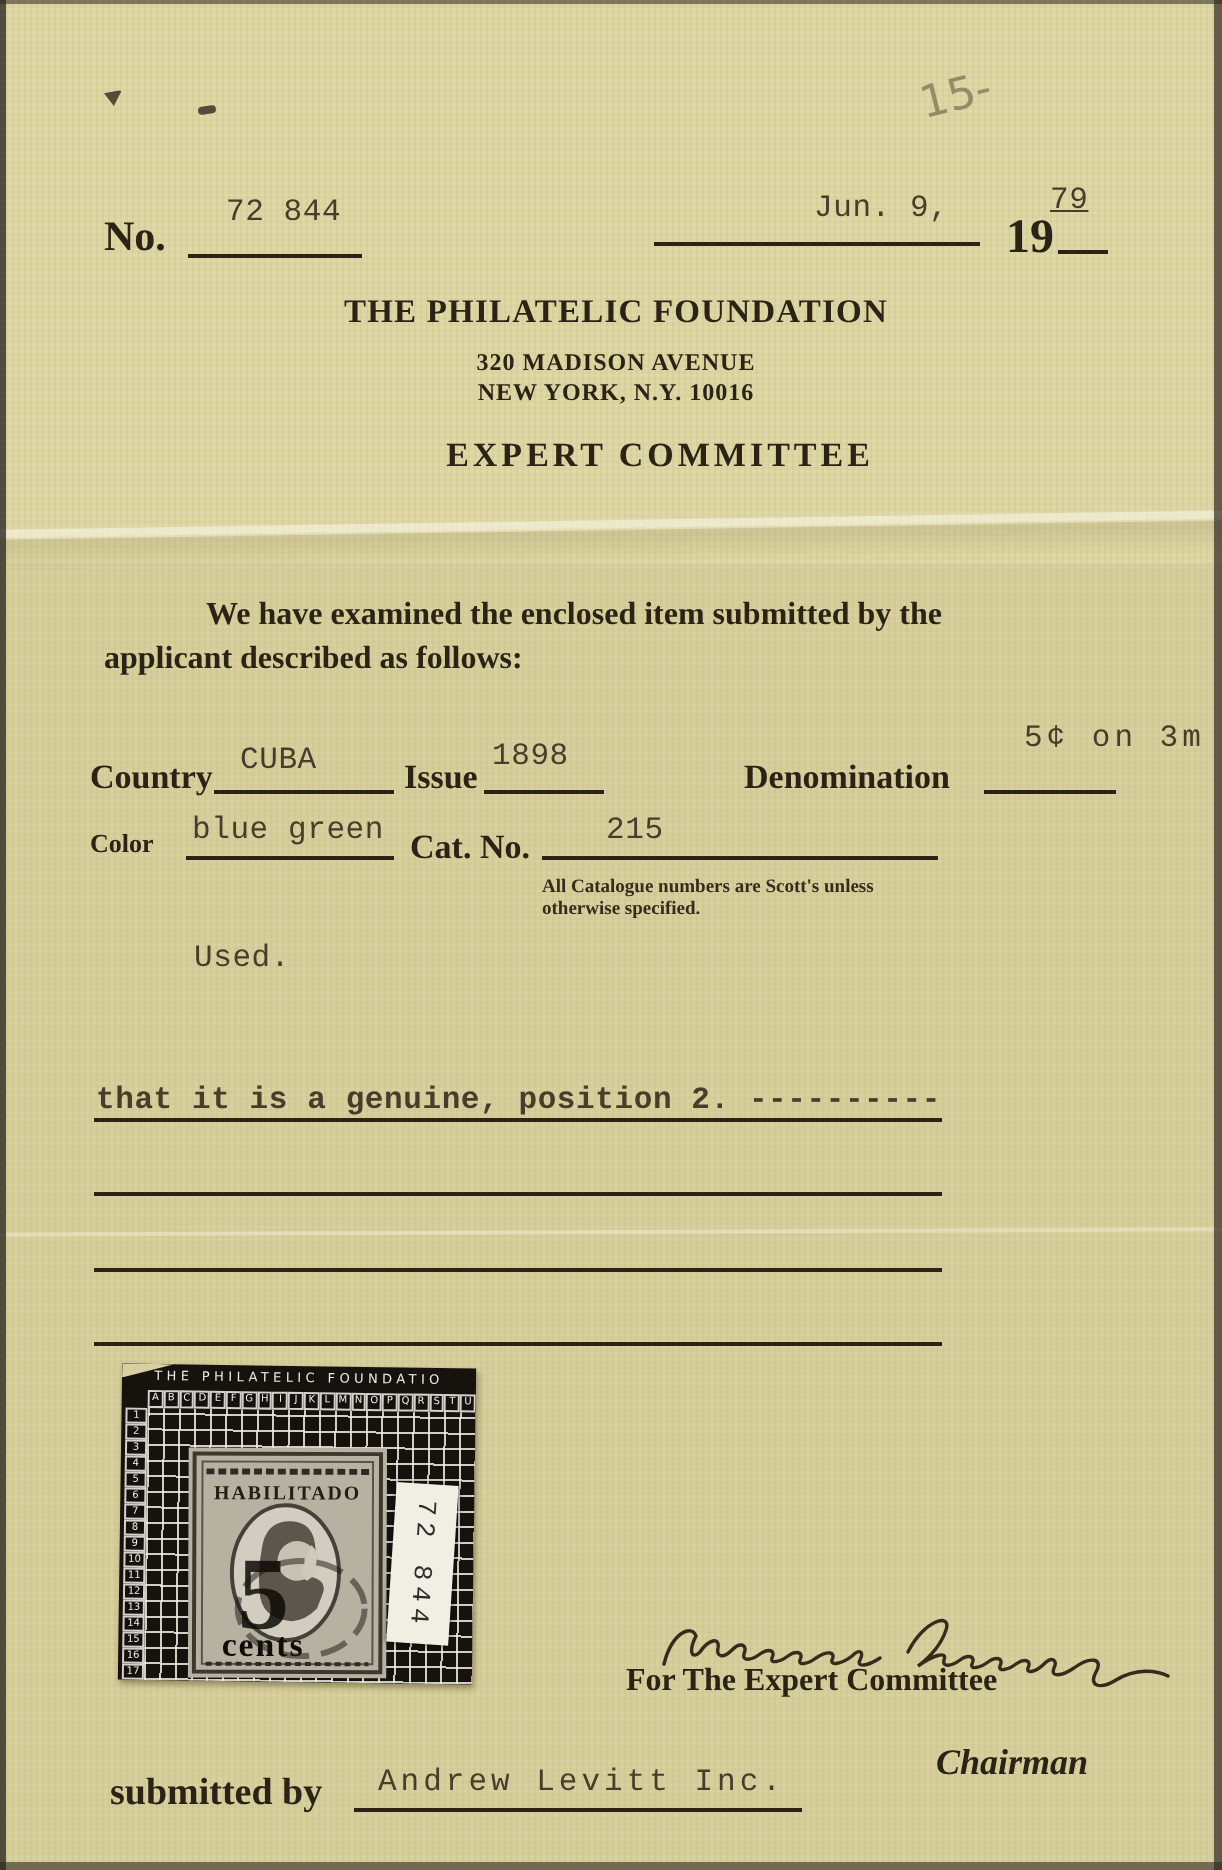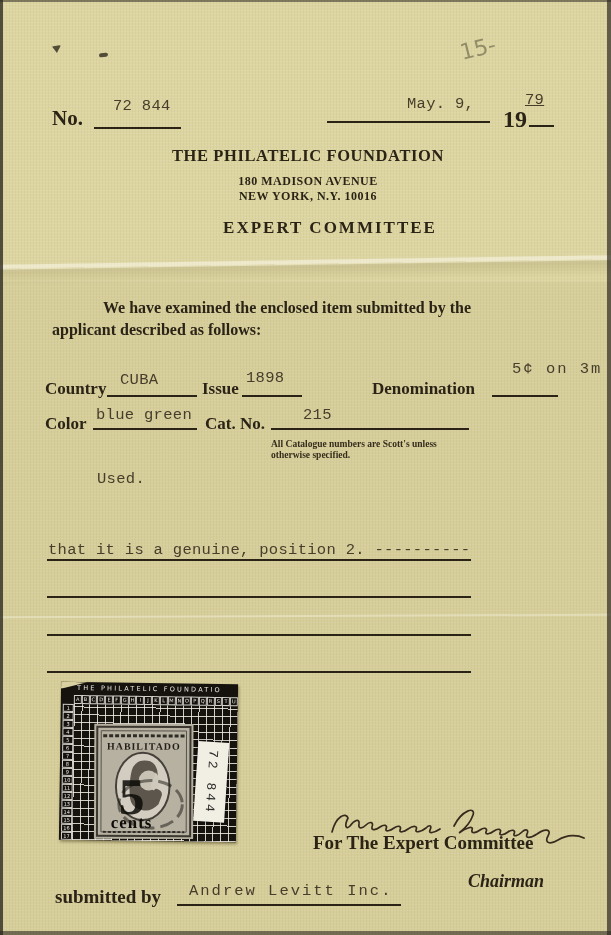--- a/index.html
+++ b/index.html
@@ -74,28 +74,28 @@
 <div id="scan">
 
   <div class="abs speck" style="left:52px;top:45px;width:9px;height:8px;clip-path:polygon(0 20%,100% 0,55% 100%);"></div>
   <div class="abs speck" style="left:99px;top:53px;width:9px;height:4px;transform:rotate(-8deg);"></div>
   <div class="abs pencil" style="left:460px;top:36px;font-size:22px;transform:rotate(-14deg);">15-</div>
 
   <div class="abs serif-b" style="left:52px;top:106px;font-size:21px;">No.</div>
   <div class="abs typed" style="left:113px;top:97px;">72 844</div>
   <div class="abs rule" style="left:94px;top:127px;width:87px;"></div>
 
-  <div class="abs typed" style="left:407px;top:95px;">May. 9,</div>
+  <div class="abs typed" style="left:407px;top:95px;">Jun. 9,</div>
   <div class="abs typed" style="left:525px;top:91px;text-decoration:underline;">79</div>
   <div class="abs rule" style="left:327px;top:121px;width:163px;"></div>
   <div class="abs serif-b" style="left:503px;top:106px;font-size:24px;">19</div>
   <div class="abs rule" style="left:529px;top:125px;width:25px;"></div>
 
   <div class="abs serif-b ctr" style="left:100px;top:146px;width:416px;font-size:16.5px;letter-spacing:0.6px;">THE PHILATELIC FOUNDATION</div>
-  <div class="abs serif-b ctr" style="left:100px;top:174px;width:416px;font-size:12px;letter-spacing:0.5px;">180 MADISON AVENUE</div>
+  <div class="abs serif-b ctr" style="left:100px;top:174px;width:416px;font-size:12px;letter-spacing:0.5px;">320 MADISON AVENUE</div>
   <div class="abs serif-b ctr" style="left:100px;top:189px;width:416px;font-size:12px;letter-spacing:0.5px;">NEW YORK, N.Y. 10016</div>
   <div class="abs serif-b ctr" style="left:130px;top:218px;width:400px;font-size:17px;letter-spacing:2px;">EXPERT COMMITTEE</div>
 
   <div class="abs lower-shade"></div>
   <div class="abs crease-hi"></div>
   <div class="abs crease-sh"></div>
   <div class="abs crease2"></div>
 
   <div class="abs serif-b" style="left:103px;top:299px;font-size:16px;">We have examined the enclosed item submitted by the</div>
   <div class="abs serif-b" style="left:52px;top:321px;font-size:16px;text-align:right;">applicant described as follows:</div>
@@ -105,36 +105,36 @@
   <div class="abs rule" style="left:107px;top:395px;width:90px;"></div>
 
   <div class="abs serif-b" style="left:202px;top:379px;font-size:17px;">Issue</div>
   <div class="abs typed" style="left:246px;top:369px;">1898</div>
   <div class="abs rule" style="left:242px;top:395px;width:60px;"></div>
 
   <div class="abs serif-b" style="left:372px;top:379px;font-size:17px;">Denomination</div>
   <div class="abs typed typed-wide" style="left:512px;top:360px;text-align:center;">5¢ on 3m</div>
   <div class="abs rule" style="left:492px;top:395px;width:66px;"></div>
 
-  <div class="abs serif-b" style="left:45px;top:414px;font-size:17px;">Color</div>
+  <div class="abs serif-b" style="left:45px;top:414px;font-size:13px;">Color</div>
   <div class="abs typed" style="left:96px;top:406px;">blue green</div>
   <div class="abs rule" style="left:93px;top:428px;width:104px;"></div>
 
   <div class="abs serif-b" style="left:205px;top:414px;font-size:17px;">Cat. No.</div>
   <div class="abs typed" style="left:303px;top:406px;">215</div>
   <div class="abs rule" style="left:271px;top:428px;width:198px;"></div>
 
   <div class="abs fine" style="left:271px;top:439px;">
     <div>All Catalogue numbers are Scott's unless</div>
     <div>otherwise specified.</div>
   </div>
 
   <div class="abs typed" style="left:97px;top:470px;">Used.</div>
 
-  <div class="abs typed" style="left:48px;top:541px;">that it is a genuine, position 2. ----------</div>
+  <div class="abs typed" style="left:48px;top:541px;font-weight:bold;">that it is a genuine, position 2. ----------</div>
   <div class="abs rule" style="left:47px;top:559px;width:424px;"></div>
   <div class="abs rule" style="left:47px;top:596px;width:424px;"></div>
   <div class="abs rule" style="left:47px;top:634px;width:424px;"></div>
   <div class="abs rule" style="left:47px;top:671px;width:424px;"></div>
 
   <div id="photo" class="abs">
     <div class="pf-banner">THE PHILATELIC FOUNDATIO</div>
     <div class="pf-grid"></div>
     <div class="pf-letters">
         <span class="pf-cell">A</span>
@@ -197,21 +197,21 @@
 
     <div class="pf-label">
       <span>72 844</span>
     </div>
   </div>
 
   <svg class="abs" style="left:326px;top:800px;" width="262" height="44" viewBox="0 0 262 44">
     <path class="sig" d="M6,32 C10,16 20,12 22,18 C18,26 20,30 24,26 C28,20 34,18 33,24 C32,29 36,29 40,25 C44,21 48,22 46,27 C45,31 50,30 54,27 C58,24 62,25 60,29 C59,32 64,31 68,28 C72,25 76,26 74,30 C73,33 78,32 82,29 C88,25 92,26 90,30 C89,33 95,32 100,28 C104,24 106,26 104,30 C102,34 108,33 114,29"></path>
     <path class="sig" d="M128,26 C136,10 150,6 147,15 C144,24 137,30 133,33 C140,28 148,25 146,30 C145,34 150,33 154,30 C158,27 162,28 160,32 C159,35 164,34 168,31 C172,28 176,29 174,33 C173,36 178,35 182,32 C186,29 190,30 188,34 C187,37 192,36 196,32 C200,28 203,30 201,34 C199,39 205,38 211,34 C219,28 226,29 222,36 C218,43 224,45 232,40 C242,34 252,35 258,38"></path>
   </svg>
-  <div class="abs serif-b" style="left:313px;top:832px;font-size:19px;">For The Expert Committee</div>
+  <div class="abs serif-b" style="left:313px;top:832px;font-size:16px;">For The Expert Committee</div>
   <div class="abs serif-b" style="left:468px;top:851px;font-size:18px;font-style:italic;margin-top:20px;">Chairman</div>
 
   <div class="abs typed typed-wide" style="left:189px;top:882px;">Andrew Levitt Inc.</div>
   <div class="abs serif-b" style="left:55px;top:886px;font-size:19px;">submitted by</div>
   <div class="abs rule" style="left:177px;top:904px;width:224px;"></div>
 
   <div class="abs edge edge-l"></div>
   <div class="abs edge edge-t"></div>
   <div class="abs edge edge-r"></div>
   <div class="abs edge edge-b"></div>

